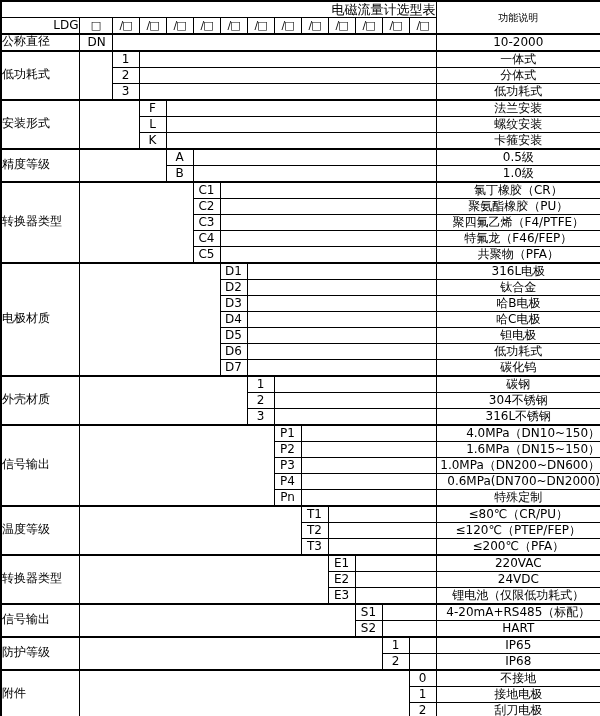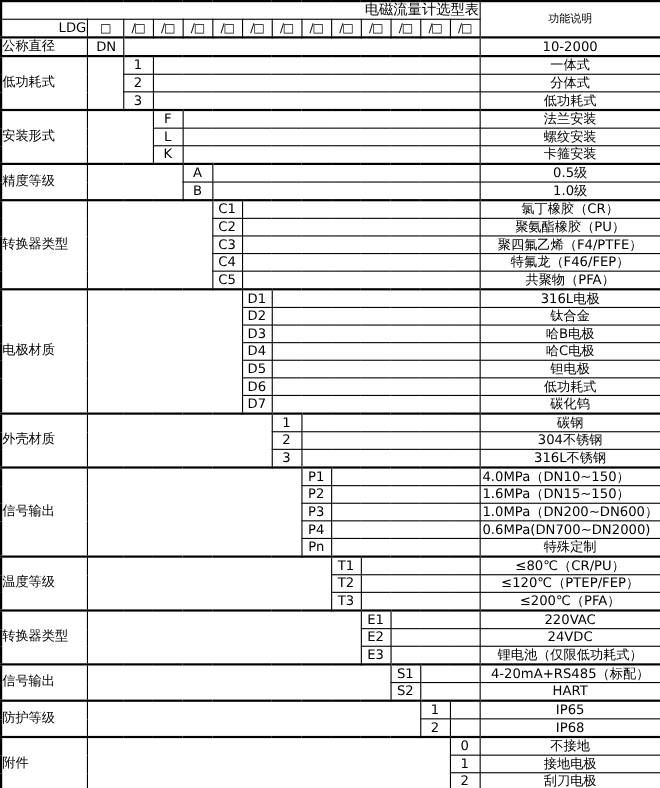--- a/index.html
+++ b/index.html
@@ -23,21 +23,21 @@
   }
   tr.sec td{border-top:2px solid #000;}
   td.title{font-size:13px;text-align:right;}
   td.fnhead{font-size:10px;text-align:center;}
   td.lbl{text-align:left;font-family:Liberation Mono, monospace;}
   td.lbl-left{text-align:right;padding-left:4px;}
   td.code{text-align:center;font-size:12px;}
   td.code-left{text-align:center;padding-left:2px;}
   td.box{text-align:center;font-size:11px;letter-spacing:-1px;}
   td.fn{text-align:center;}
-  td.fn-left{text-align:left;padding-left:2px;}
+  td.fn-left{text-align:right;padding-left:2px;}
   td.spacer{background:#fff;}
 </style>
 </head>
 <body>
 
 <table class="sel">
   <colgroup>
     <col style="width:78px">
     <col style="width:33px">
     <col style="width:27px">

